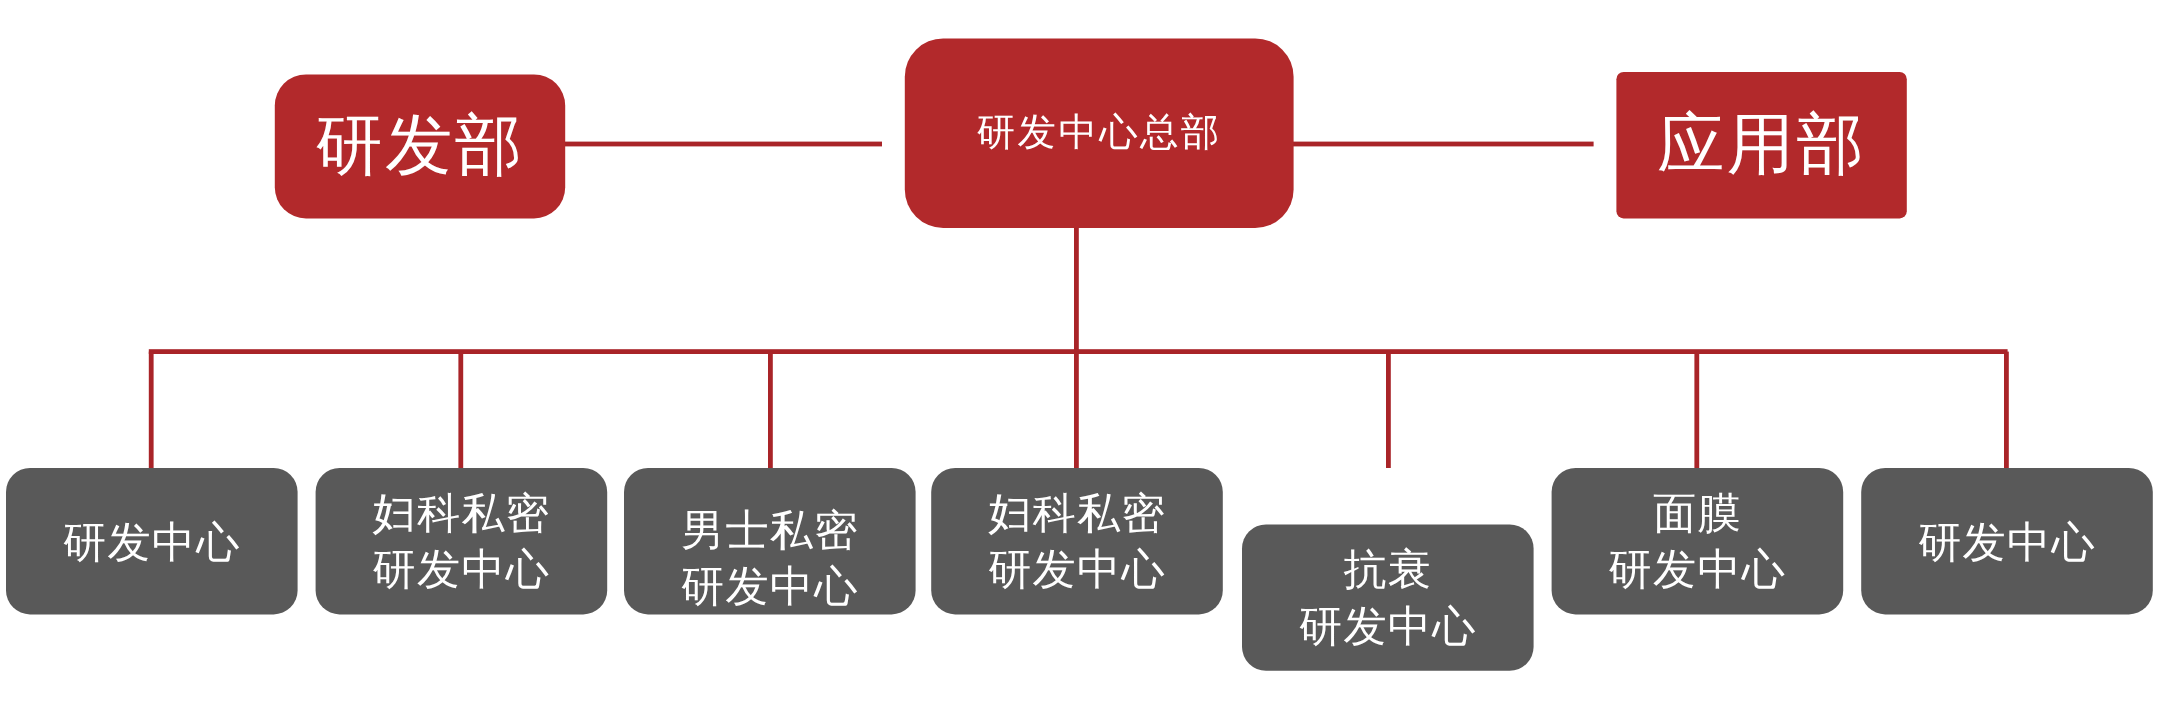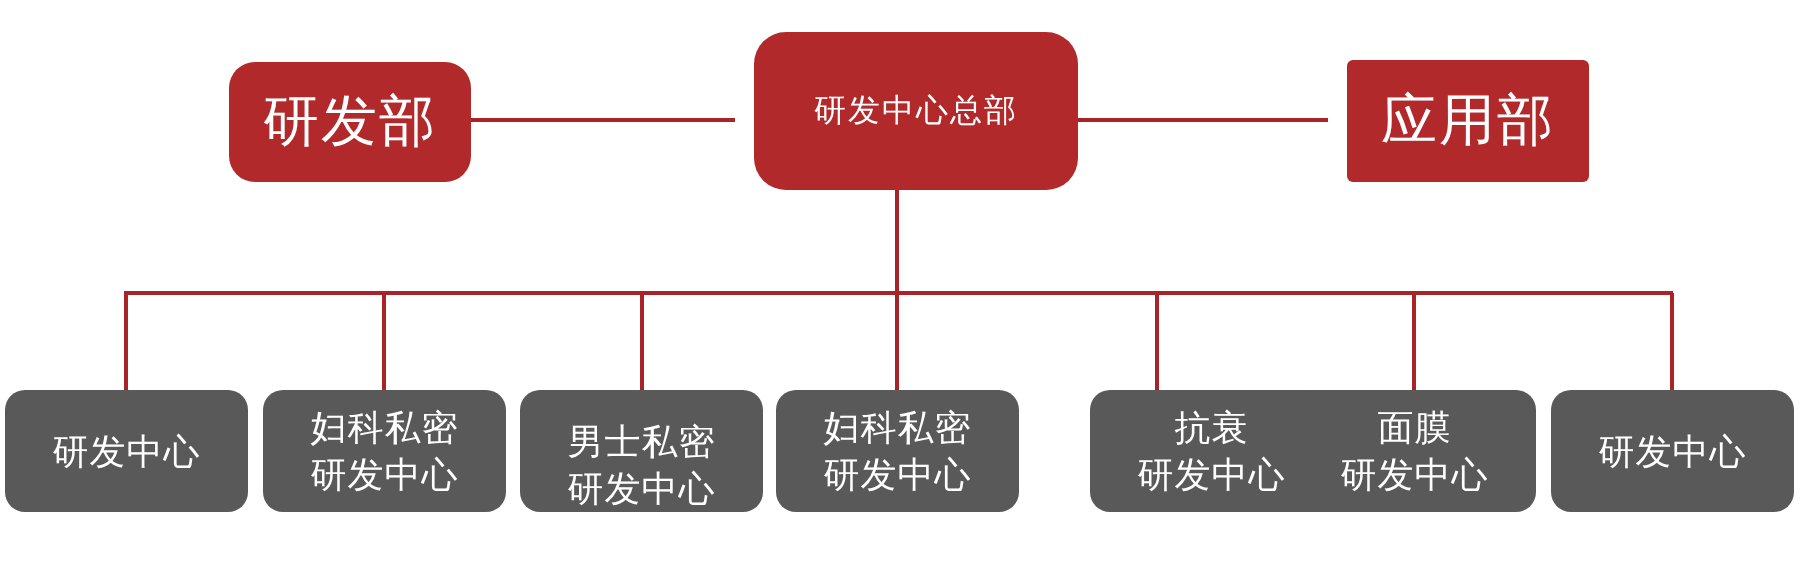--- a/index.html
+++ b/index.html
@@ -56,21 +56,21 @@
     font-size: 36px;
     line-height: 47px;
     letter-spacing: 1px;
   }
   .child-node .label { display: block; }
 
   .c1 { left: 5px; }
   .c2 { left: 263px; text-align: right; }
   .c3 { left: 520px; align-items: flex-end; }
   .c4 { left: 776px; }
-  .c5 { left: 1090px; }
+  .c5 { left: 1035px; margin-top: 47px; }
   .c6 { left: 1293px; }
   .c7 { left: 1551px; }
 
   .line {
     position: absolute;
     background: var(--line-red, #A92428);
   }
   .h-line { height: 4px; }
   .v-line { width: 4px; }
 

